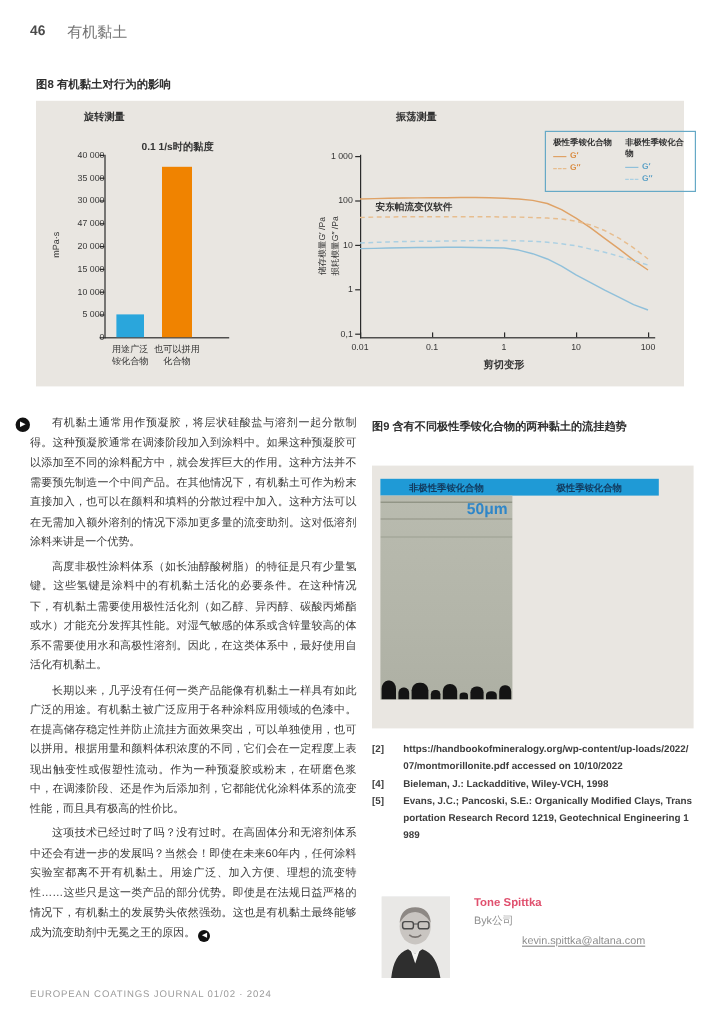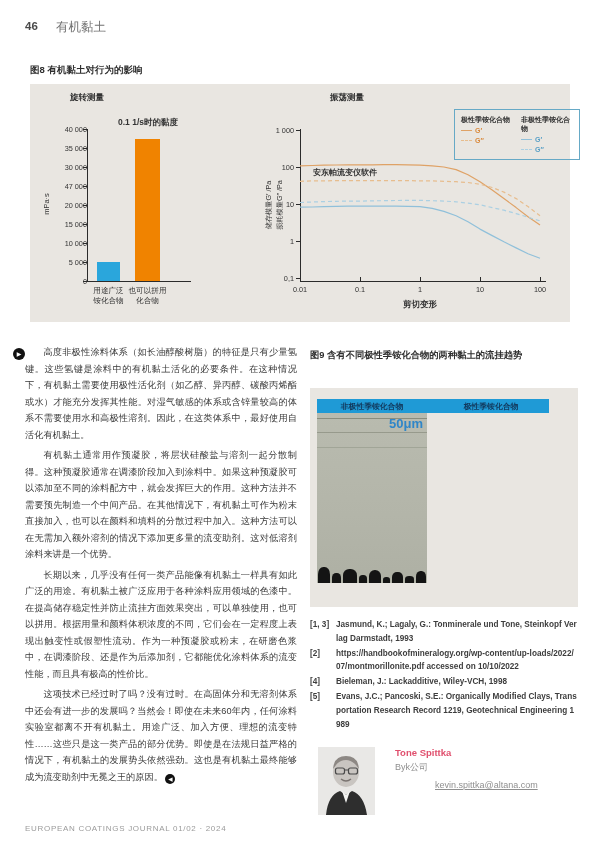--- a/index.html
+++ b/index.html
@@ -198,22 +198,22 @@
           <span class="leg-sample dashed" style="border-top-color: rgb(171, 208, 227);"></span>
           <span class="leg-label lt-blue">G″</span>
         </div>
       </div>
     </div>
   </div>
 
   <div class="start-marker">▶</div>
 
   <div id="article-col">
+    <p class="body-p">有机黏土通常用作预凝胶，将层状硅酸盐与溶剂一起分散制得。这种预凝胶通常在调漆阶段加入到涂料中。如果这种预凝胶可以添加至不同的涂料配方中，就会发挥巨大的作用。这种方法并不需要预先制造一个中间产品。在其他情况下，有机黏土可作为粉末直接加入，也可以在颜料和填料的分散过程中加入。这种方法可以在无需加入额外溶剂的情况下添加更多量的流变助剂。这对低溶剂涂料来讲是一个优势。</p>
     <p class="body-p">高度非极性涂料体系（如长油醇酸树脂）的特征是只有少量氢键。这些氢键是涂料中的有机黏土活化的必要条件。在这种情况下，有机黏土需要使用极性活化剂（如乙醇、异丙醇、碳酸丙烯酯或水）才能充分发挥其性能。对湿气敏感的体系或含锌量较高的体系不需要使用水和高极性溶剂。因此，在这类体系中，最好使用自活化有机黏土。</p>
-    <p class="body-p">有机黏土通常用作预凝胶，将层状硅酸盐与溶剂一起分散制得。这种预凝胶通常在调漆阶段加入到涂料中。如果这种预凝胶可以添加至不同的涂料配方中，就会发挥巨大的作用。这种方法并不需要预先制造一个中间产品。在其他情况下，有机黏土可作为粉末直接加入，也可以在颜料和填料的分散过程中加入。这种方法可以在无需加入额外溶剂的情况下添加更多量的流变助剂。这对低溶剂涂料来讲是一个优势。</p>
     <p class="body-p">长期以来，几乎没有任何一类产品能像有机黏土一样具有如此广泛的用途。有机黏土被广泛应用于各种涂料应用领域的色漆中。在提高储存稳定性并防止流挂方面效果突出，可以单独使用，也可以拼用。根据用量和颜料体积浓度的不同，它们会在一定程度上表现出触变性或假塑性流动。作为一种预凝胶或粉末，在研磨色浆中，在调漆阶段、还是作为后添加剂，它都能优化涂料体系的流变性能，而且具有极高的性价比。</p>
     <p class="body-p"><span>这项技术已经过时了吗？没有过时。在高固体分和无溶剂体系中还会有进一步的发展吗？当然会！即使在未来60年内，任何涂料实验室都离不开有机黏土。用途广泛、加入方便、理想的流变特性……这些只是这一类产品的部分优势。即使是在法规日益严格的情况下，有机黏土的发展势头依然强劲。这也是有机黏土最终能够成为流变助剂中无冕之王的原因。</span>
       <span class="end-marker">◀</span></p>
   </div>
 
   <div class="fig9-caption">图9 含有不同极性季铵化合物的两种黏土的流挂趋势</div>
   <div id="fig9-panel">
     <div class="photo-header">
       <span class="ph-left">非极性季铵化合物</span>
       <span class="ph-right">极性季铵化合物</span>
@@ -231,24 +231,20 @@
         <span class="drip" style="width:13px;height:13px;"></span>
         <span class="drip" style="width:7px;height:6px;"></span>
         <span class="drip" style="width:11px;height:11px;"></span>
         <span class="drip" style="width:9px;height:7px;"></span>
         <span class="drip" style="width:10px;height:12px;"></span>
       </div>
     </div>
   </div>
 
   <div id="refs">
-    <div class="ref-item">
-      <span class="ref-tag">[1, 3]</span>
-      <span>Jasmund, K.; Lagaly, G.: Tonminerale und Tone, Steinkopf Verlag Darmstadt, 1993</span>
-    </div>
     <div class="ref-item">
       <span class="ref-tag">[2]</span>
       <span>https://handbookofmineralogy.org/wp-content/up-loads/2022/07/montmorillonite.pdf accessed on 10/10/2022</span>
     </div>
     <div class="ref-item">
       <span class="ref-tag">[4]</span>
       <span>Bieleman, J.: Lackadditive, Wiley-VCH, 1998</span>
     </div>
     <div class="ref-item">
       <span class="ref-tag">[5]</span>

